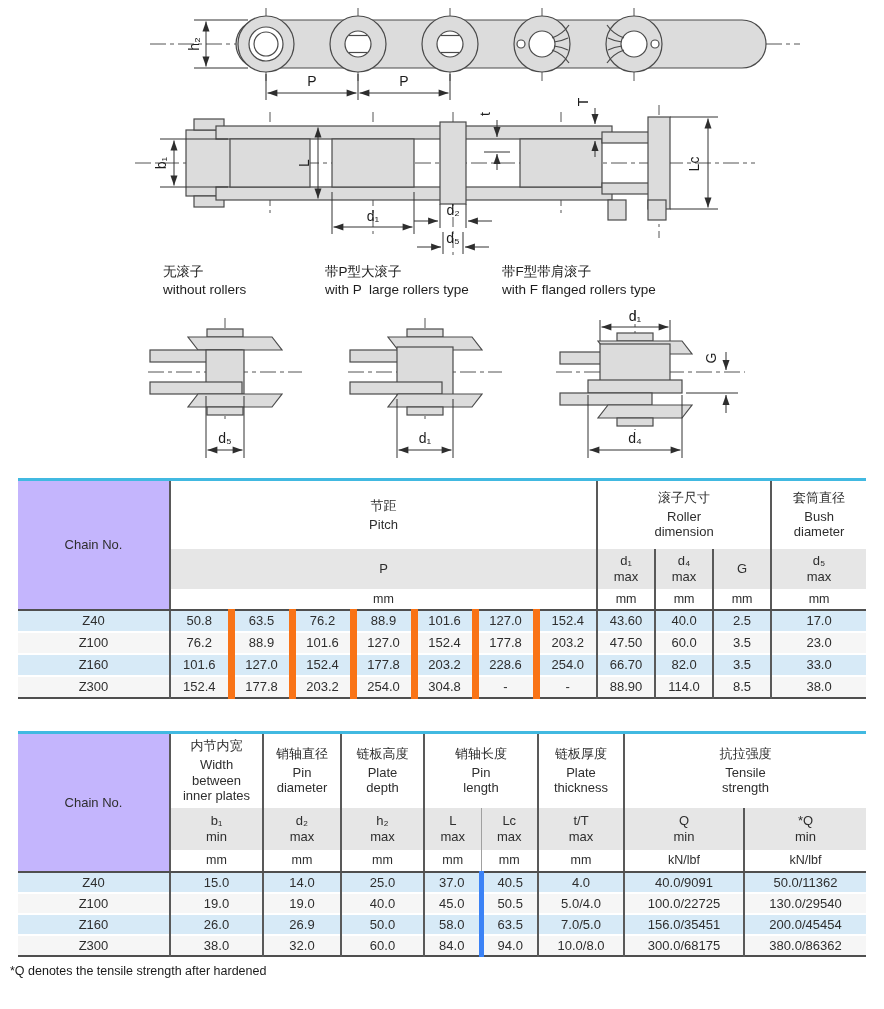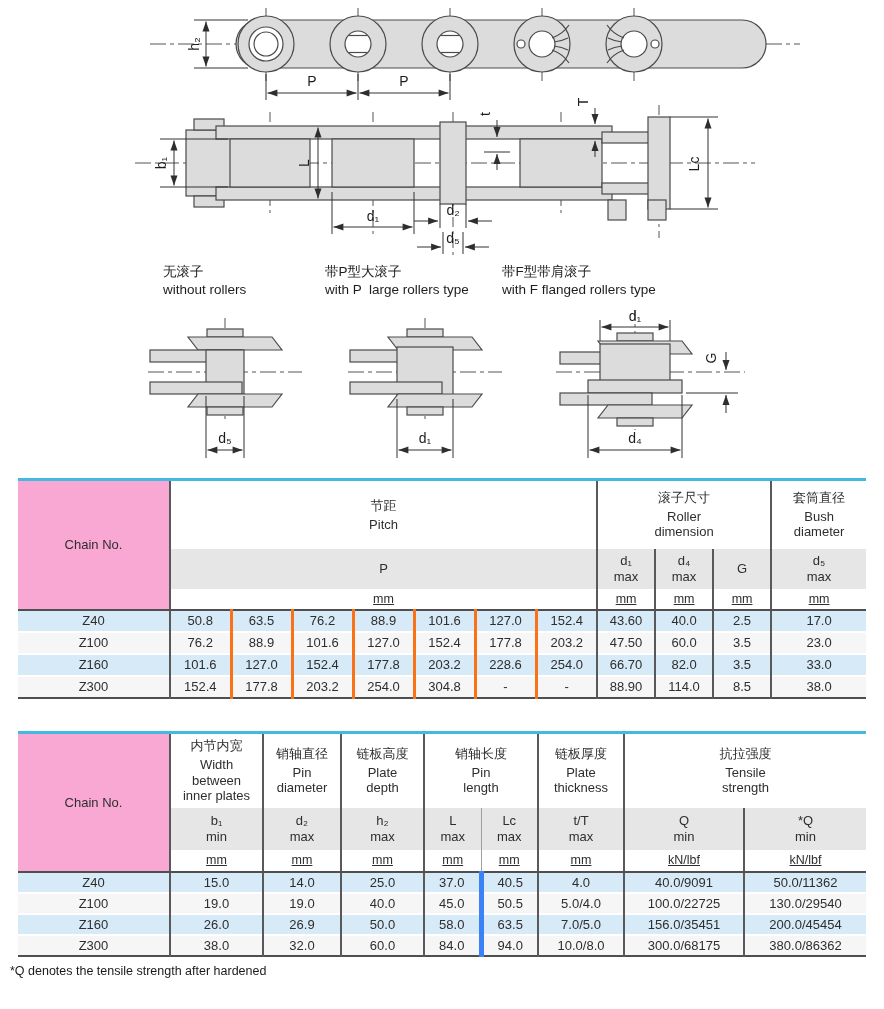--- a/index.html
+++ b/index.html
@@ -32,28 +32,28 @@
   .zh, .en { display:block; }
   .en { margin-top:3px; white-space:pre-line; }
   .t1 .r-top th { height:68px; background:#fff; }
   .t2 .r-top th { height:74px; background:#fff; }
   .r-band th { background:#e6e6e6; }
   .t1 .r-band th { height:40px; }
   .t2 .r-band th { height:42px; }
   .r-mm th { background:#fff; font-size:12.5px; }
   .t1 .r-mm th { height:20px; }
   .t2 .r-mm th { height:21px; }
-  .spec-table thead tr.r-mm th { border-bottom:2px solid #4f4f4f;text-decoration:underline; }
-  .spec-table thead th.chain-cell { background:#f9a8d4; border-bottom:2px solid #4f4f4f; }
+  .spec-table thead tr.r-mm th { border-bottom:2px solid #4f4f4f; }
+  .spec-table thead th.chain-cell { background:#c4b5fd; border-bottom:2px solid #4f4f4f; }
 
   .spec-table tbody tr { border-bottom:2px solid #ffffff;margin-top:24px; }
   .spec-table tbody tr:last-child { border-bottom:none; }
   .spec-table tbody tr:nth-child(odd)  { background:#d7eaf7; }
   .spec-table tbody tr:nth-child(even) { background:#f6f6f6; }
-  .t1 tbody td { height:20px; border-right:3px solid #f97316; }
+  .t1 tbody td { height:20px; border-right:7px solid #f97316; }
   .t1 tbody td:first-child, .t1 tbody td:nth-child(8), .t1 tbody td:nth-child(9),
   .t1 tbody td:nth-child(10), .t1 tbody td:nth-child(11) { border-right:2px solid #595959; }
   .t1 tbody td:last-child { border-right:none; }
   .t2 tbody td { height:19px; border-right:2px solid #595959; }
   .t2 tbody td:nth-child(5) { border-right:5px solid #3b82f6; }
   .t2 tbody td:last-child { border-right:none; }
   .t2 { margin-top:32px; }
 
   .footnotes { margin:6px 0 0 10px; font-size:12.5px; line-height:1.35; color:#1a1a1a; }
 </style>

